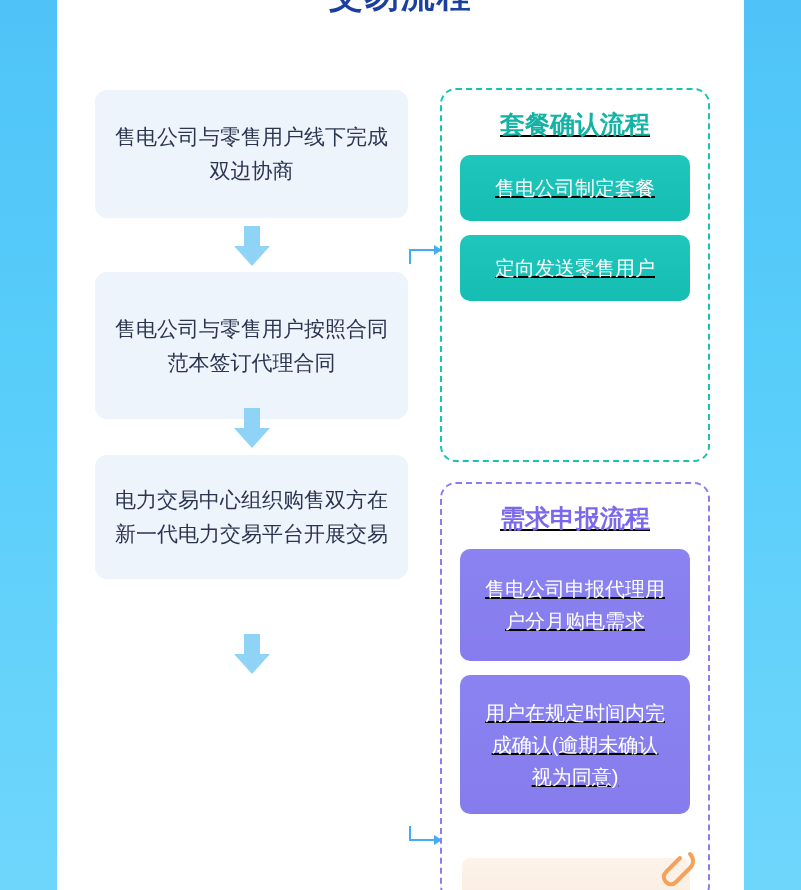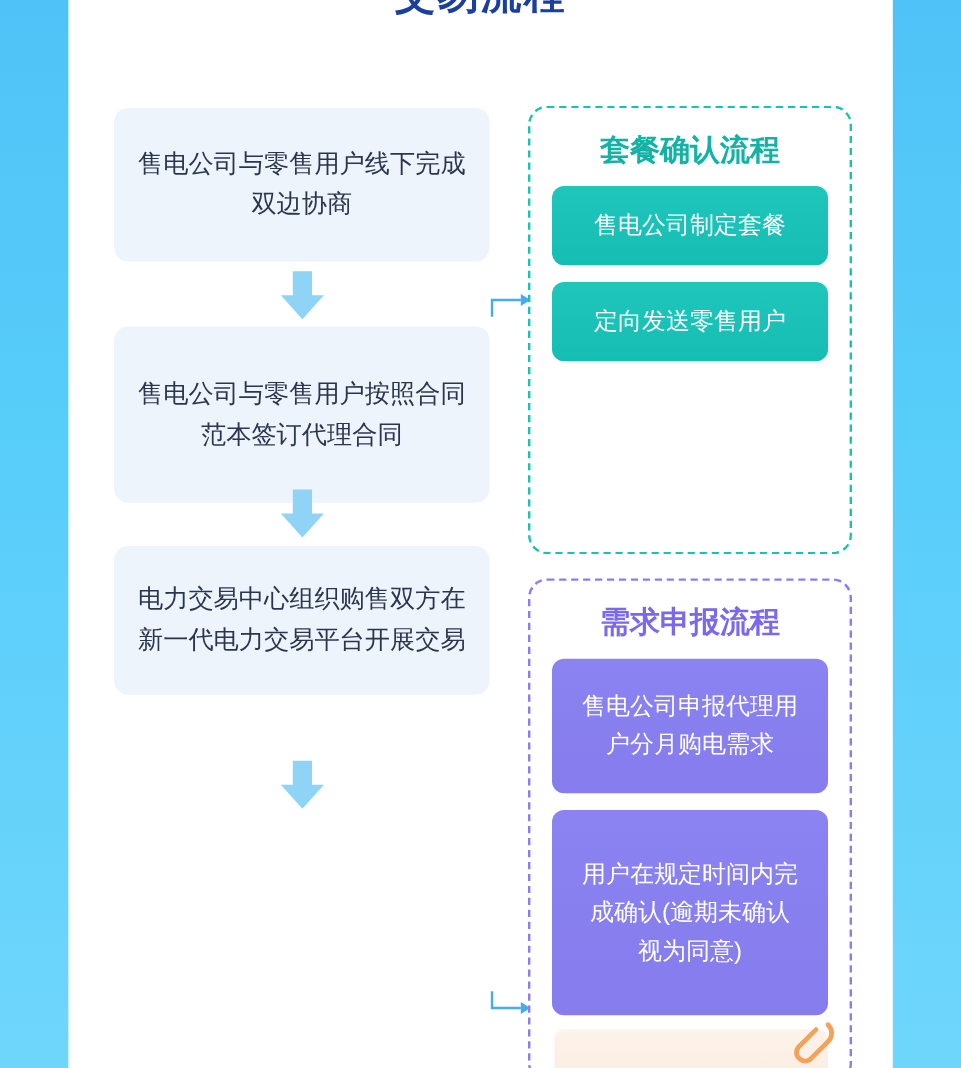--- a/index.html
+++ b/index.html
@@ -69,20 +69,21 @@
   .darrow svg { display:block; }
   #darrow1 { top: 224px; }
   #darrow2 { top: 406px; }
   #darrow3 { top: 632px; }
   
   .group {
     position: absolute;
     left: 440px;
     width: 270px;
     border-radius: 16px;
+    text-decoration: underline;
   }
   #group-taocan {
     top: 88px; height: 374px;
     border: 2px dashed #17c3b2;
   }
   #group-xuqiu {
     top: 482px; height: 420px;
     border: 2px dashed #8d7cf0;
   }
   .group-title {
@@ -100,21 +101,21 @@
     color: #fff;
     font-size: 20px;
     line-height: 32px;
     text-align: center;
     display: flex; align-items: center; justify-content: center;
     padding: 6px 24px;
   }
   .gitem.teal { background: linear-gradient(180deg,#1fc6bc 0%, #16bdb3 100%); height: 66px; }
   .gitem.purple { background: linear-gradient(180deg,#8b83f2 0%, #867ced 100%); }
   #x1 { height: 112px; }
-  #x2 { height: 171px; }
+  #x2 { height: 139px; }
   
   .connector {
     position: absolute;
     pointer-events: none;
   }
   #conn1 { left: 408px; top: 236px; width: 36px; height: 30px; }
   #conn2 { left: 408px; top: 824px; width: 36px; height: 30px; }
   
   #clip {
     position: absolute;

